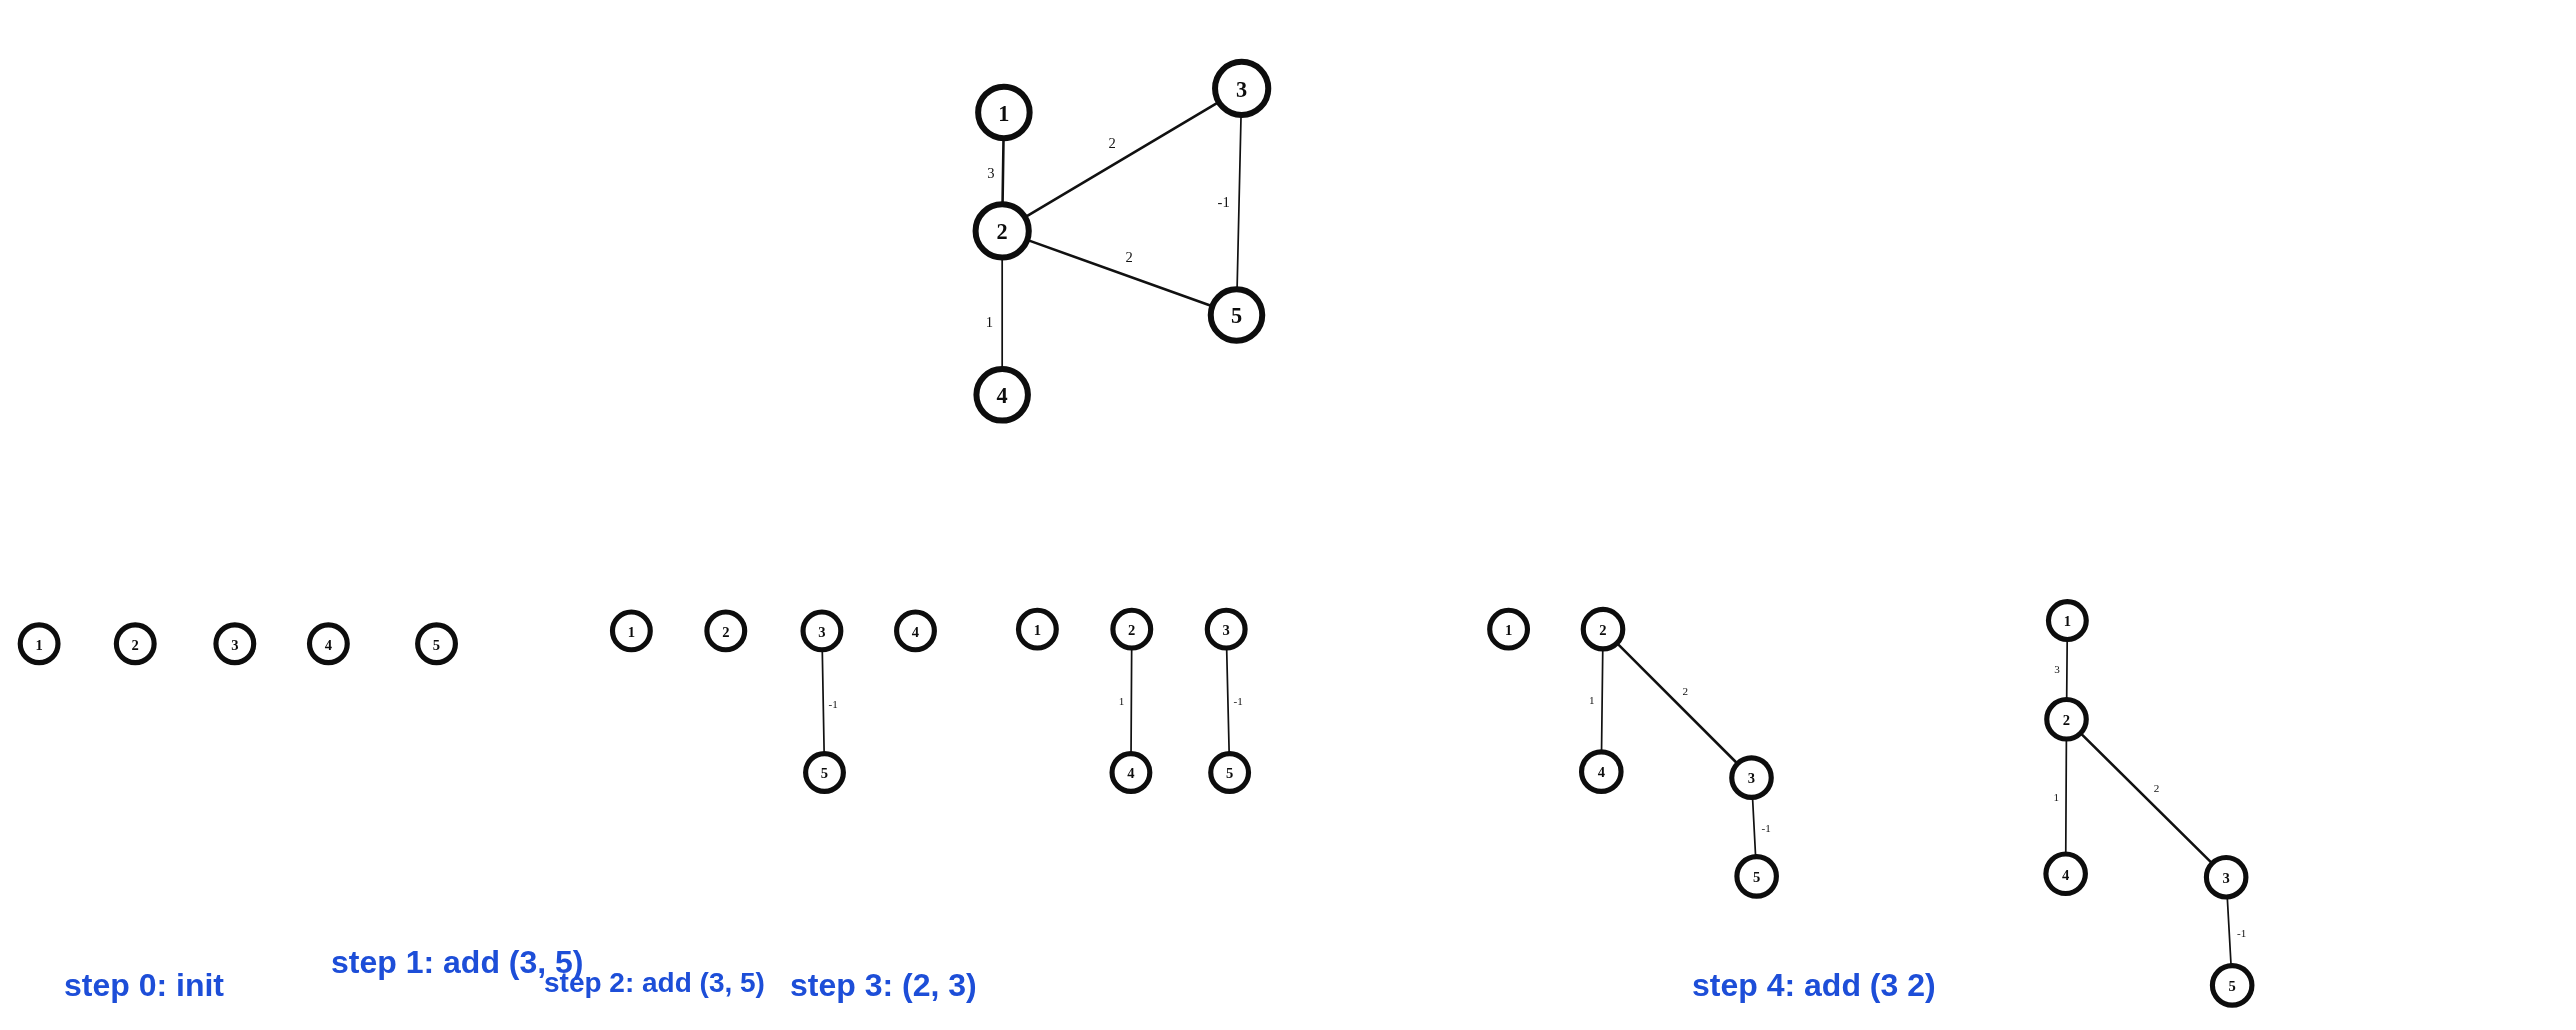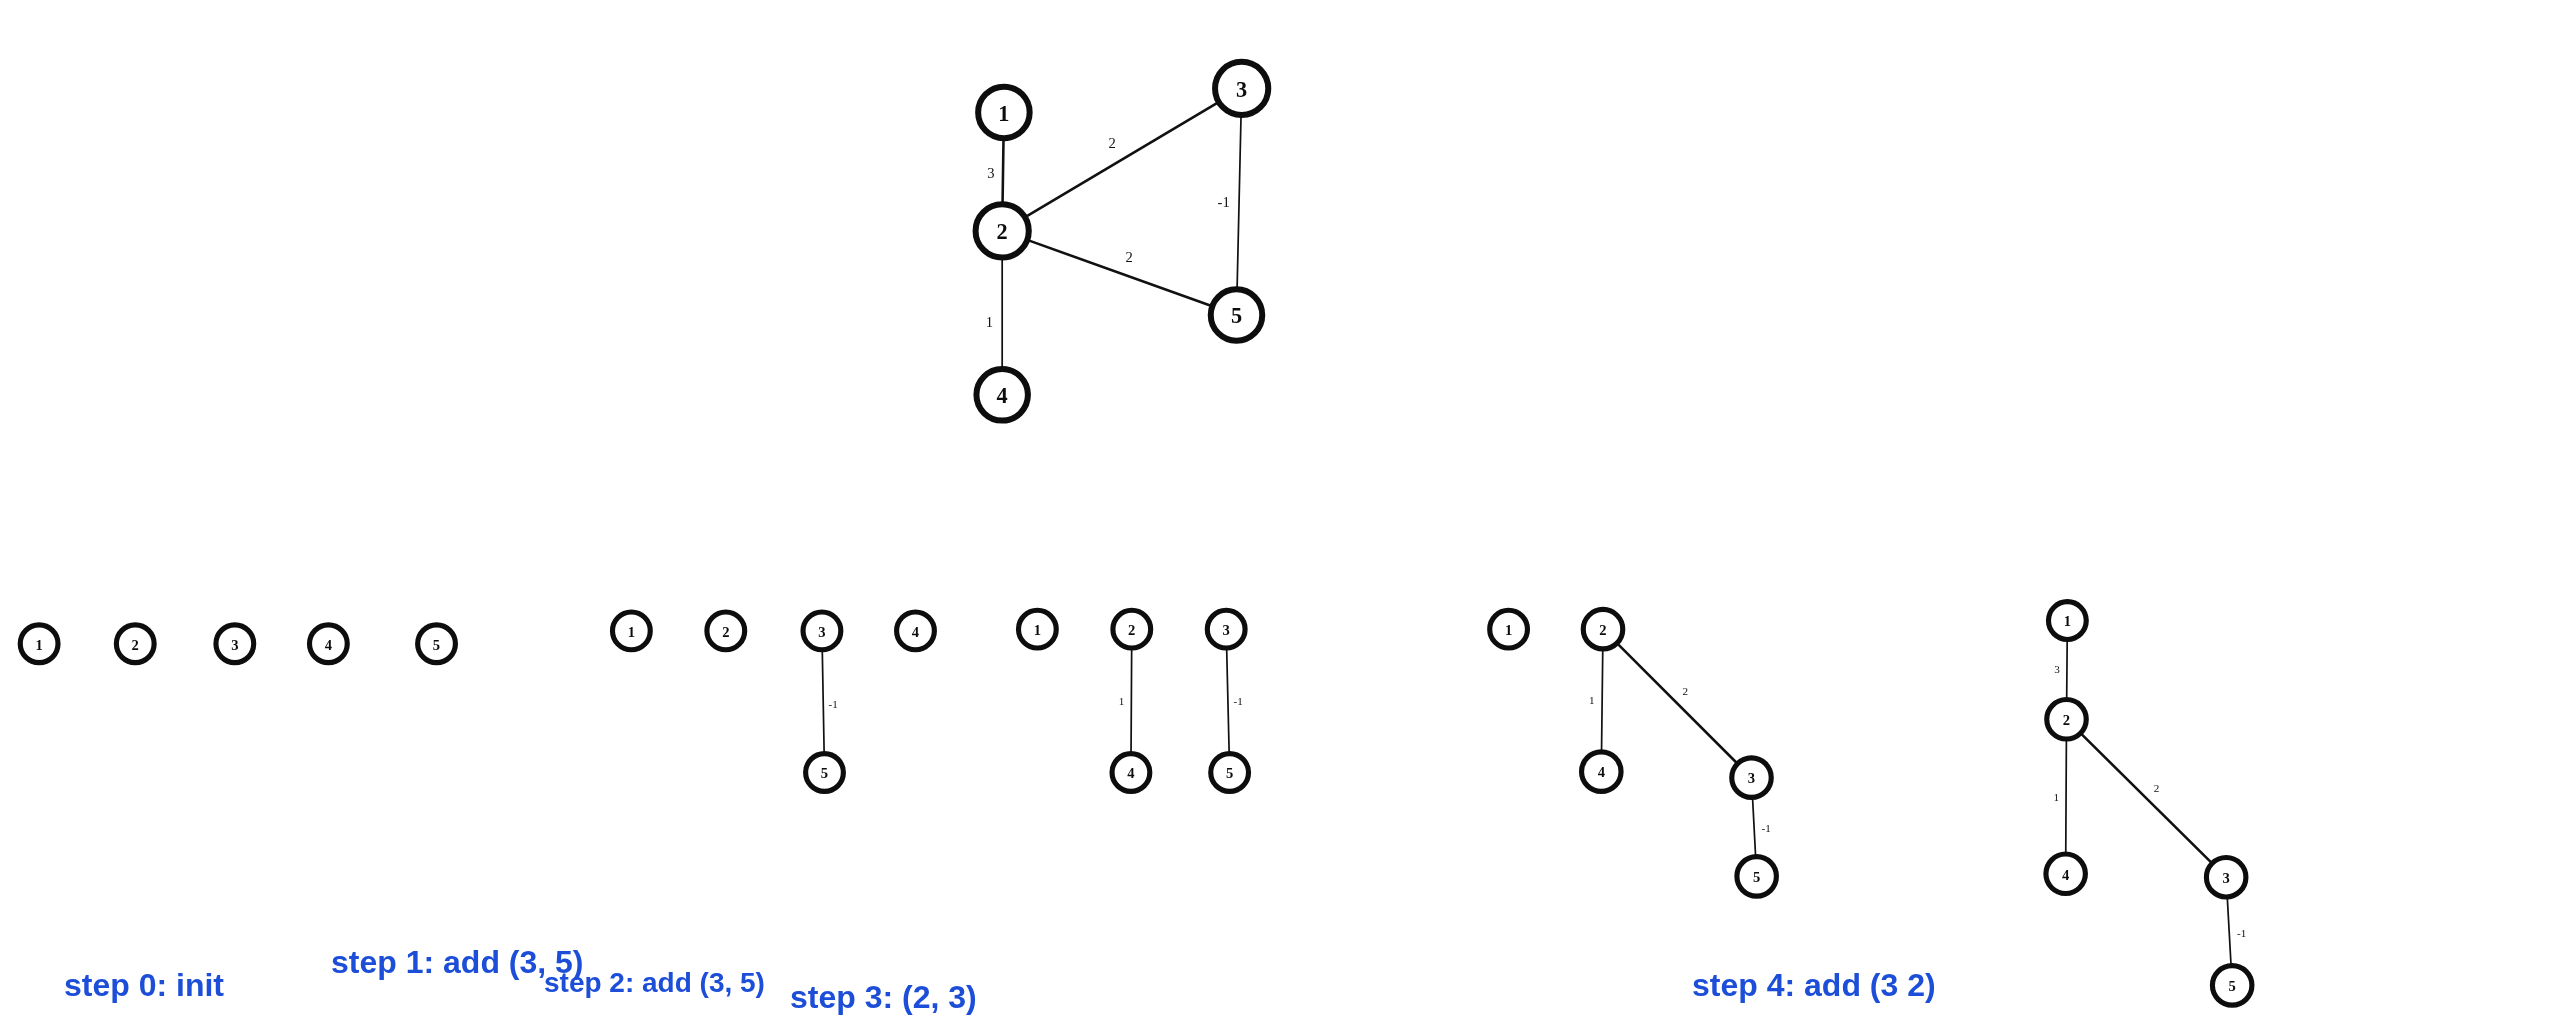--- a/index.html
+++ b/index.html
@@ -239,17 +239,17 @@
         <g>
           <circle cx="2600" cy="1148" r="23" class="node-circle" fill="#ffffff" stroke="#0d0d0d" stroke-width="6"></circle>
           <text x="2600" y="1149" class="node-label" font-size="17">5</text>
         </g>
       </g>
     </svg>
   <div id="captions">
       <div class="step-caption" style="left: 64px; top: 969px; font-size: 32px;">step 0: init</div>
       <div class="step-caption" style="left: 331px; top: 946px; font-size: 32px;">step 1: add (3, 5)</div>
       <div class="step-caption" style="left: 544px; top: 969px; font-size: 28px;">step 2: add (3, 5)</div>
-      <div class="step-caption" style="left: 790px; top: 969px; font-size: 32px; margin-top: 12px;">step 3: (2, 3)</div>
+      <div class="step-caption" style="left: 790px; top: 969px; font-size: 32px;">step 3: (2, 3)</div>
       <div class="step-caption" style="left: 1692px; top: 969px; font-size: 32px;">step 4: add (3 2)</div>
     </div>
 </div>
 
 
 </body></html>

